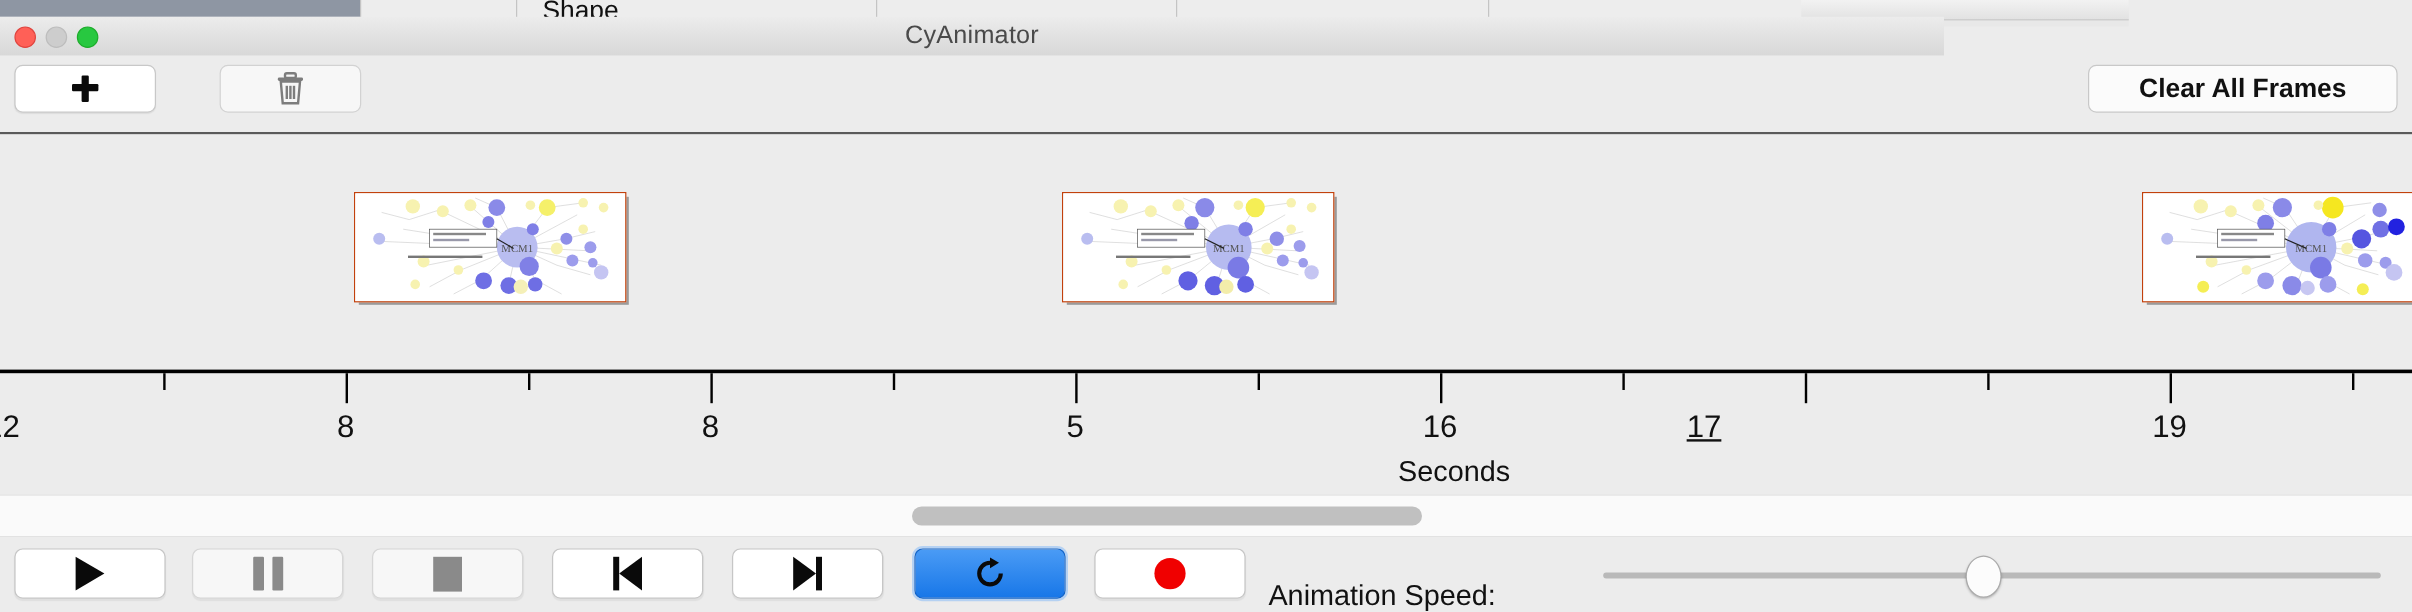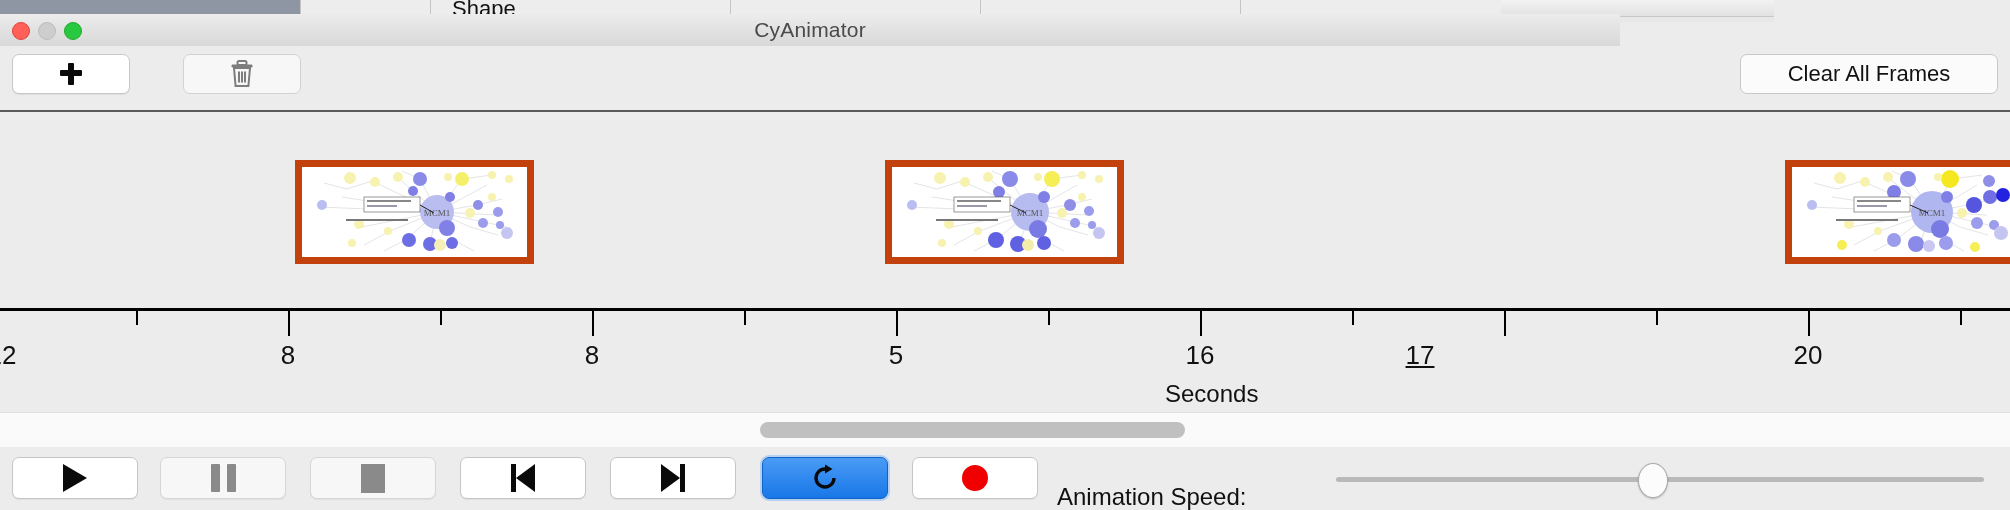--- a/index.html
+++ b/index.html
@@ -55,21 +55,21 @@
 
   
   .toolbar{
     position:absolute;left:0;top:46px;width:2010px;height:64px;
     background:#ececec;
     border-bottom:2px solid #5a5a5a;
   }
   .btn{
     position:absolute;border-radius:7px;border:1px solid #c3c3c3;
     display:flex;align-items:center;justify-content:center;
-    box-sizing:border-box;cursor:default;
+    box-sizing:border-box;cursor:default;font-weight:bold;
   }
   .btn-add{
     left:12px;top:54px;width:118px;height:40px;
     background:#ffffff;border:1px solid #c8c8c8;
     box-shadow:0 1px 1px rgba(0,0,0,.07);
   }
   .plus-icon{position:relative;width:24px;height:24px;}
   .plus-icon:before,.plus-icon:after{
     content:"";position:absolute;background:#0a0a0a;border-radius:1px;
   }
@@ -96,21 +96,21 @@
   .frame{
     position:absolute;width:225px;height:90px;
     box-sizing:border-box;
   }
   .frame .shadow{
     position:absolute;left:4px;top:4px;width:225px;height:90px;
     background:#9a9a9a;
   }
   .frame .canvas{
     position:absolute;left:0;top:0;width:225px;height:90px;
-    background:#ffffff;border:7px solid #c2410c;overflow:hidden;
+    background:#ffffff;border:1px solid #c2410c;overflow:hidden;
   }
   .frame svg{display:block;width:225px;height:90px;}
 
   
   .axis{
     position:absolute;left:0;top:196px;width:2010px;height:104px;
   }
   .axis-line{
     position:absolute;left:0;top:0;width:2010px;height:3px;background:#000;
   }
@@ -402,21 +402,21 @@
       <div class="tick major" style="left:1200px;"></div>
       <div class="tick major" style="left:1504px;"></div>
       <div class="tick major" style="left:1808px;"></div>
 
       <div class="tick-label" style="left:2px;">12</div>
       <div class="tick-label" style="left:288px;">8</div>
       <div class="tick-label" style="left:592px;">8</div>
       <div class="tick-label" style="left:896px;">5</div>
       <div class="tick-label" style="left:1200px;">16</div>
       <div class="tick-label" style="left:1420px;text-decoration:underline;">17</div>
-      <div class="tick-label" style="left:1808px;">20</div>
+      <div class="tick-label" style="left:1808px;">19</div>
 
       <div class="axis-title">Seconds</div>
     </div>
   </div>
 
   <div class="hscroll">
     <div class="hscroll-thumb"></div>
   </div>
 
   <div class="controls">

